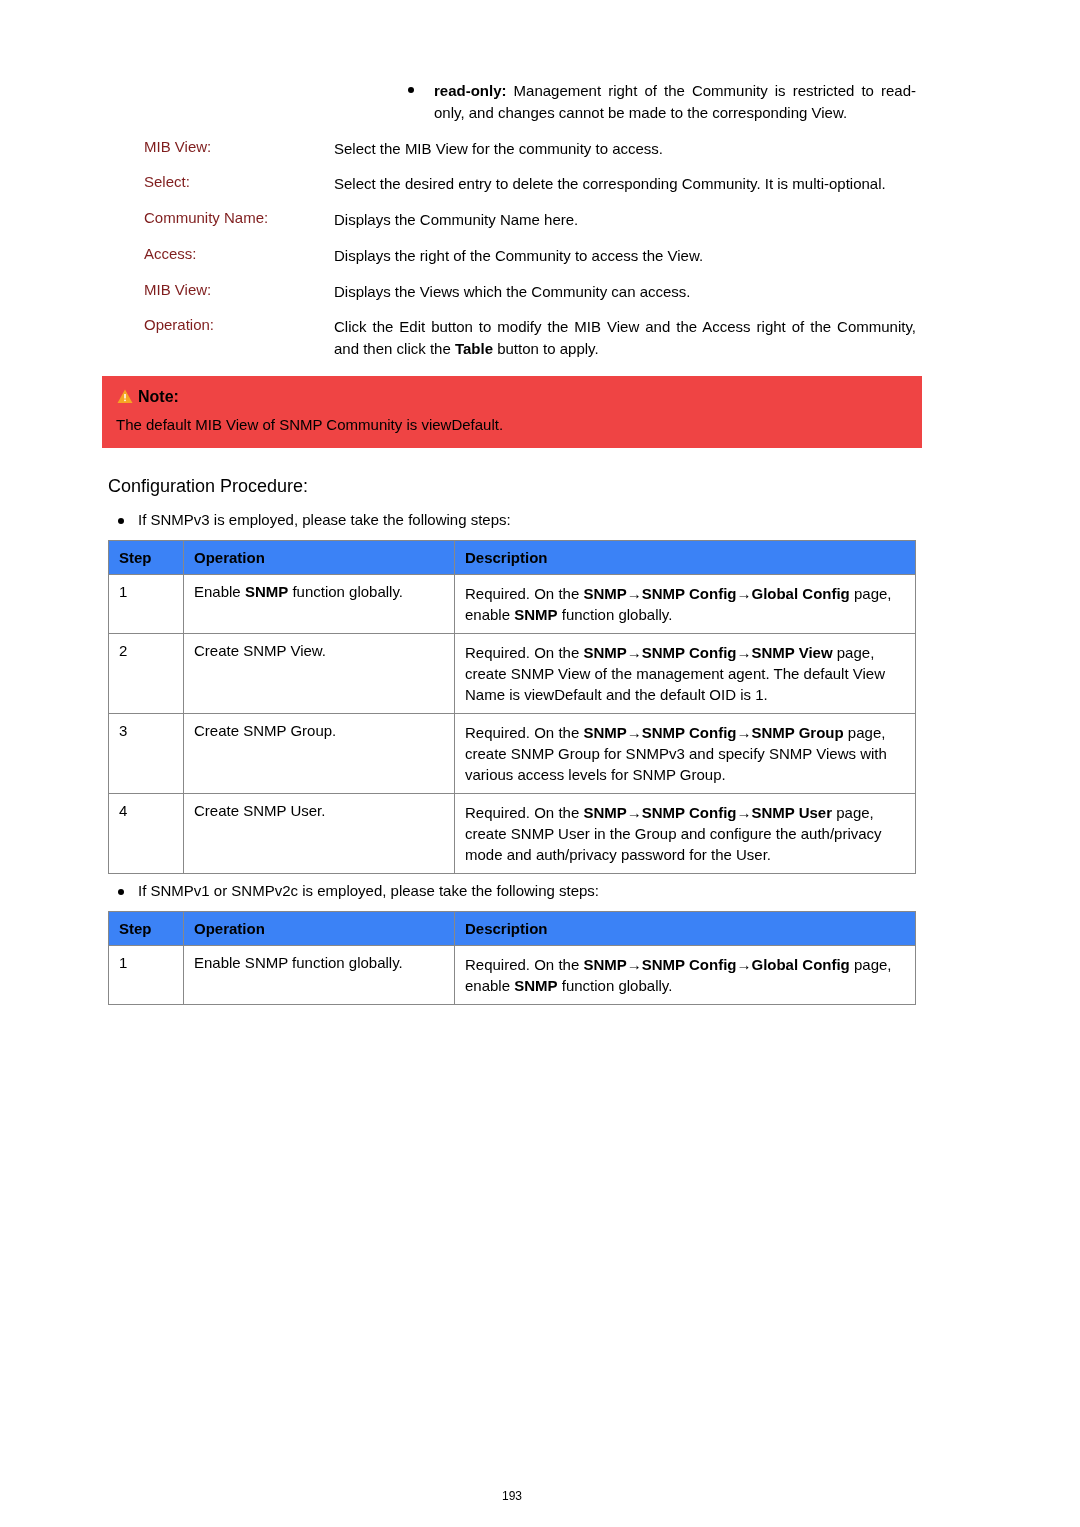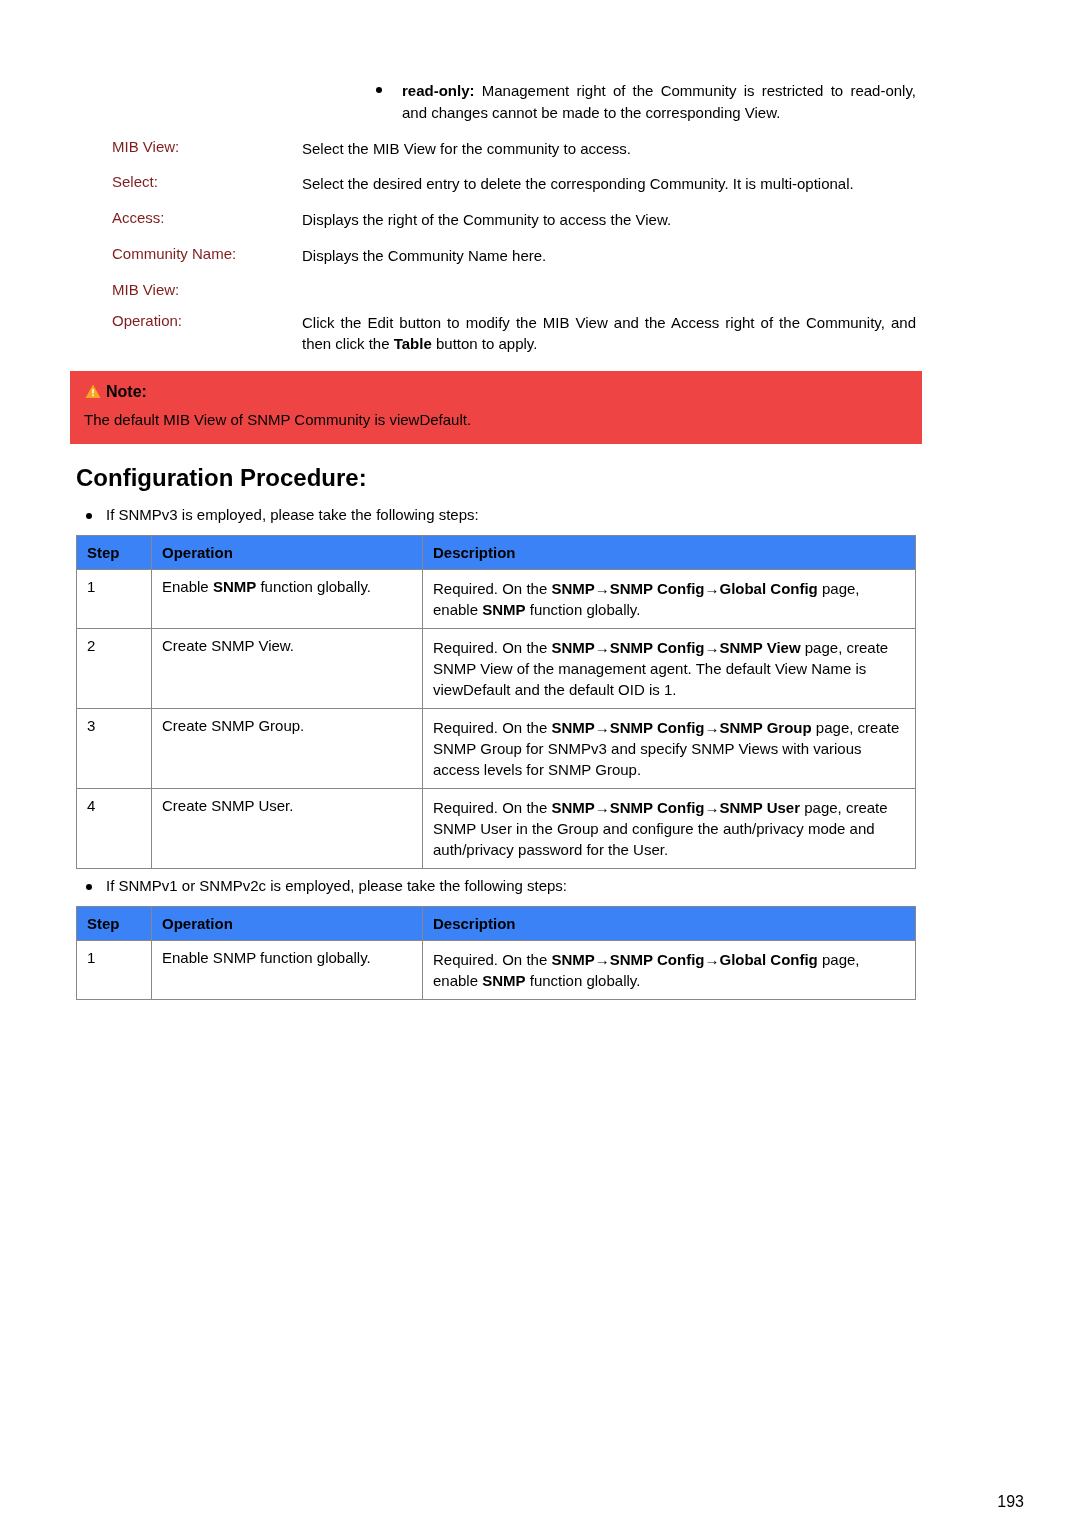--- a/index.html
+++ b/index.html
@@ -7,21 +7,21 @@
     padding: 0;
     font-family: Arial, Helvetica, sans-serif;
     font-size: 15px;
     color: #000;
     background: #fff;
   }
   .page {
     width: 1024px;
     min-height: 1527px;
     box-sizing: border-box;
-    padding: 80px 108px 40px 76px;
+    padding: 80px 108px 40px 108px;
     position: relative;
   }
   .sub-bullets {
     margin-left: 300px;
     margin-right: 0;
   }
   .sub-bullets .sb-row {
     display: flex;
     align-items: flex-start;
     margin-bottom: 14px;
@@ -90,23 +90,23 @@
     margin-right: 4px;
   }
   .note-title {
     font-weight: bold;
     font-size: 16px;
   }
   .note-text {
     line-height: 1.5;
   }
   .config-title {
-    font-weight: bold;
-    font-size: 24px;
-    margin: 20px 0 14px 0;
+    font-weight: normal;
+    font-size: 18px;
+    margin: 28px 0 14px 0;
   }
   .lead-bullet-row {
     display: flex;
     align-items: flex-start;
     margin: 8px 0 12px 10px;
   }
   .lead-dot {
     width: 6px;
     height: 6px;
     background: #000;
@@ -133,24 +133,24 @@
     background: #3b82f6;
     font-weight: bold;
   }
   table.cfg .col-step { width: 54px; }
   table.cfg .col-op { width: 250px; }
   .desc-cell {
     text-align: justify;
     line-height: 1.4;
   }
   .pg-num {
-    text-align: right;
-    font-size: 16px;
+    text-align: center;
+    font-size: 12px;
     position: absolute;
-    bottom: 16px;
+    bottom: 24px;
     left: 0;
     right: 0;
   }
   b { font-weight: bold; }
 </style>
 </head>
 <body>
 
 <div class="page">
 
@@ -167,29 +167,30 @@
     <div class="def-label">MIB View:</div>
     <div class="def-text">Select the MIB View for the community to access.</div>
   </div>
 
 
   <div class="def-row">
     <div class="def-label">Select:</div>
     <div class="def-text">Select the desired entry to delete the corresponding Community. It is multi-optional.</div>
   </div>
   <div class="def-row">
+    <div class="def-label">Community Name:</div>
+    <div class="def-text">Displays the Community Name here.</div>
+  </div>
+  <div class="def-row">
     <div class="def-label">Access:</div>
     <div class="def-text">Displays the right of the Community to access the View.</div>
   </div>
   <div class="def-row">
-    <div class="def-label">Community Name:</div>
-    <div class="def-text">Displays the Community Name here.</div>
-  </div>
-  <div class="def-row">
     <div class="def-label">MIB View:</div>
+    <div class="def-text">Displays the Views which the Community can access.</div>
   </div>
   <div class="def-row">
     <div class="def-label">Operation:</div>
     <div class="def-text">Click the Edit button to modify the MIB View and the Access right of the Community, and then click the <b>Table</b> button to apply.</div>
   </div>
 
   <div class="note-box">
     <div class="note-title-row">
       <svg class="warn-icon" viewBox="0 0 24 24">
         <polygon points="12,2 22,20 2,20" fill="#f5a623"></polygon>

